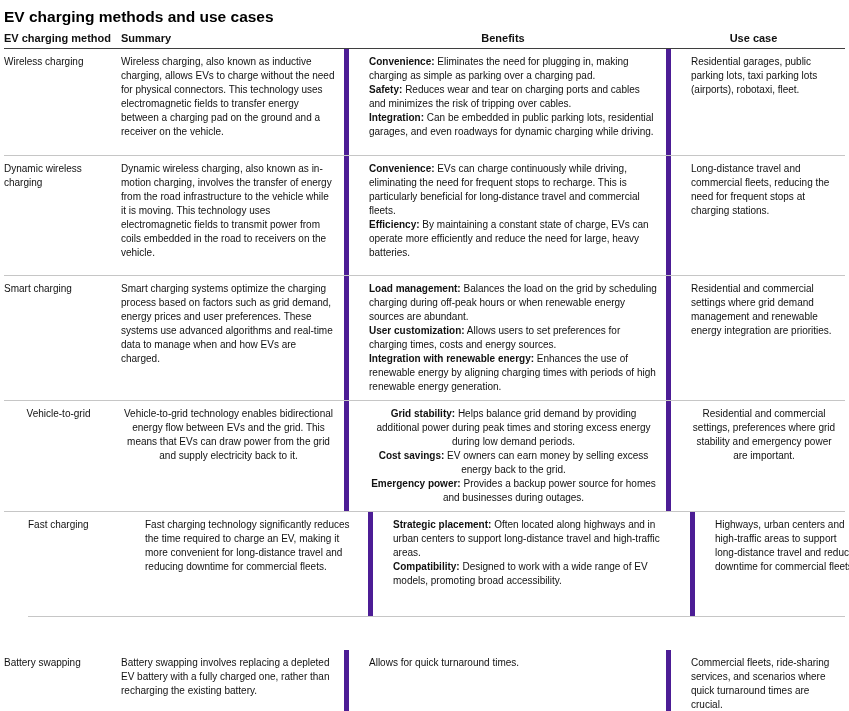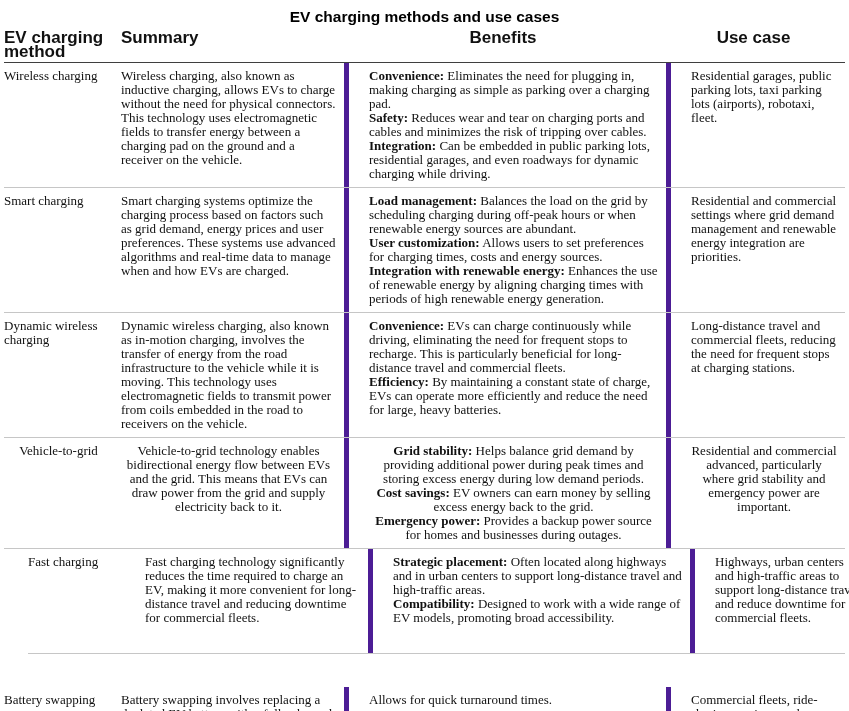--- a/index.html
+++ b/index.html
@@ -14,52 +14,50 @@
     height: 711px;
     padding: 7px 4px 0 4px;
     background: #ffffff;
     overflow: hidden;
   }
   .title {
     font-size: 15.5px;
     font-weight: 700;
     line-height: 20px;
     color: #000000;
-    text-align: center;
   }
   .tbl { width: 841px; }
   .thead {
     display: grid;
     grid-template-columns: 117px 223px 322px 179px;
     border-bottom: 1px solid #3f3f3f;
   }
   .th {
-    font-size: 17px;
+    font-size: 11px;
     font-weight: 700;
     line-height: 14px;
     padding: 4px 8px 3px 0;
   }
   .th.c3, .th.c4 { padding-left: 4px; text-align: center; }
   .trow {
     display: grid;
     grid-template-columns: 117px 223px 322px 179px;
     border-bottom: 1px solid #c6c6c6;
   }
   .trow:last-child { border-bottom: 1px solid #8f8f8f; }
   .tbl > .trow:nth-child(2) { min-height: 107px; }
   .tbl > .trow:nth-child(3) { min-height: 120px; }
   .tbl > .trow:nth-child(4) { min-height: 123px; }
   .tbl > .trow:nth-child(5) { min-height: 105px; text-align: center; }
   .tbl > .trow:nth-child(6) { min-height: 105px; margin-left: 24px; }
   .tbl > .trow:nth-child(7) { min-height: 64px; margin-top: 33px; }
   .cell {
-    font-size: 13px;
+    font-size: 10px;
     line-height: 14px;
     padding: 6px 8px 6px 0;
-    font-family: Liberation Serif, serif;
   }
   .cell.c3, .cell.c4 {
     border-left: 5px solid #4c1d95;
     padding-left: 20px;
   }
   .benefit { margin: 0; }
   .benefit strong { font-weight: 700; }
   .notes { padding-top: 4px; }
   .note-line {
     font-size: 11px;
@@ -86,49 +84,49 @@
       <div class="cell c2">Wireless charging, also known as inductive charging, allows EVs to charge without the need for physical connectors. This technology uses electromagnetic fields to transfer energy between a charging pad on the ground and a receiver on the vehicle.</div>
       <div class="cell c3">
         <p class="benefit"><strong>Convenience:</strong> <span>Eliminates the need for plugging in, making charging as simple as parking over a charging pad.</span></p>
         <p class="benefit"><strong>Safety:</strong> <span>Reduces wear and tear on charging ports and cables and minimizes the risk of tripping over cables.</span></p>
         <p class="benefit"><strong>Integration:</strong> <span>Can be embedded in public parking lots, residential garages, and even roadways for dynamic charging while driving.</span></p>
       </div>
       <div class="cell c4">Residential garages, public parking lots, taxi parking lots (airports), robotaxi, fleet.</div>
     </div>
 
     <div class="trow">
+      <div class="cell c1">Dynamic wireless charging</div>
+      <div class="cell c2">Dynamic wireless charging, also known as in-motion charging, involves the transfer of energy from the road infrastructure to the vehicle while it is moving. This technology uses electromagnetic fields to transmit power from coils embedded in the road to receivers on the vehicle.</div>
+      <div class="cell c3">
+        <p class="benefit"><strong>Convenience:</strong> <span>EVs can charge continuously while driving, eliminating the need for frequent stops to recharge. This is particularly beneficial for long-distance travel and commercial fleets.</span></p>
+        <p class="benefit"><strong>Efficiency:</strong> <span>By maintaining a constant state of charge, EVs can operate more efficiently and reduce the need for large, heavy batteries.</span></p>
+      </div>
+      <div class="cell c4">Long-distance travel and commercial fleets, reducing the need for frequent stops at charging stations.</div>
+    </div>
+
+    <div class="trow">
       <div class="cell c1">Smart charging</div>
       <div class="cell c2">Smart charging systems optimize the charging process based on factors such as grid demand, energy prices and user preferences. These systems use advanced algorithms and real-time data to manage when and how EVs are charged.</div>
       <div class="cell c3">
         <p class="benefit"><strong>Load management:</strong> <span>Balances the load on the grid by scheduling charging during off-peak hours or when renewable energy sources are abundant.</span></p>
         <p class="benefit"><strong>User customization:</strong> <span>Allows users to set preferences for charging times, costs and energy sources.</span></p>
         <p class="benefit"><strong>Integration with renewable energy:</strong> <span>Enhances the use of renewable energy by aligning charging times with periods of high renewable energy generation.</span></p>
       </div>
       <div class="cell c4">Residential and commercial settings where grid demand management and renewable energy integration are priorities.</div>
     </div>
 
     <div class="trow">
-      <div class="cell c1">Dynamic wireless charging</div>
-      <div class="cell c2">Dynamic wireless charging, also known as in-motion charging, involves the transfer of energy from the road infrastructure to the vehicle while it is moving. This technology uses electromagnetic fields to transmit power from coils embedded in the road to receivers on the vehicle.</div>
-      <div class="cell c3">
-        <p class="benefit"><strong>Convenience:</strong> <span>EVs can charge continuously while driving, eliminating the need for frequent stops to recharge. This is particularly beneficial for long-distance travel and commercial fleets.</span></p>
-        <p class="benefit"><strong>Efficiency:</strong> <span>By maintaining a constant state of charge, EVs can operate more efficiently and reduce the need for large, heavy batteries.</span></p>
-      </div>
-      <div class="cell c4">Long-distance travel and commercial fleets, reducing the need for frequent stops at charging stations.</div>
-    </div>
-
-    <div class="trow">
       <div class="cell c1">Vehicle-to-grid</div>
       <div class="cell c2">Vehicle-to-grid technology enables bidirectional energy flow between EVs and the grid. This means that EVs can draw power from the grid and supply electricity back to it.</div>
       <div class="cell c3">
         <p class="benefit"><strong>Grid stability:</strong> <span>Helps balance grid demand by providing additional power during peak times and storing excess energy during low demand periods.</span></p>
         <p class="benefit"><strong>Cost savings:</strong> <span>EV owners can earn money by selling excess energy back to the grid.</span></p>
         <p class="benefit"><strong>Emergency power:</strong> <span>Provides a backup power source for homes and businesses during outages.</span></p>
       </div>
-      <div class="cell c4">Residential and commercial advanced, particularly where grid stability and emergency power are important.</div>
+      <div class="cell c4">Residential and commercial settings, preferences where grid stability and emergency power are important.</div>
     </div>
 
     <div class="trow">
       <div class="cell c1">Fast charging</div>
       <div class="cell c2">Fast charging technology significantly reduces the time required to charge an EV, making it more convenient for long-distance travel and reducing downtime for commercial fleets.</div>
       <div class="cell c3">
         <p class="benefit"><strong>Strategic placement:</strong> <span>Often located along highways and in urban centers to support long-distance travel and high-traffic areas.</span></p>
         <p class="benefit"><strong>Compatibility:</strong> <span>Designed to work with a wide range of EV models, promoting broad accessibility.</span></p>
       </div>
       <div class="cell c4">Highways, urban centers and high-traffic areas to support long-distance travel and reduce downtime for commercial fleets.</div>

